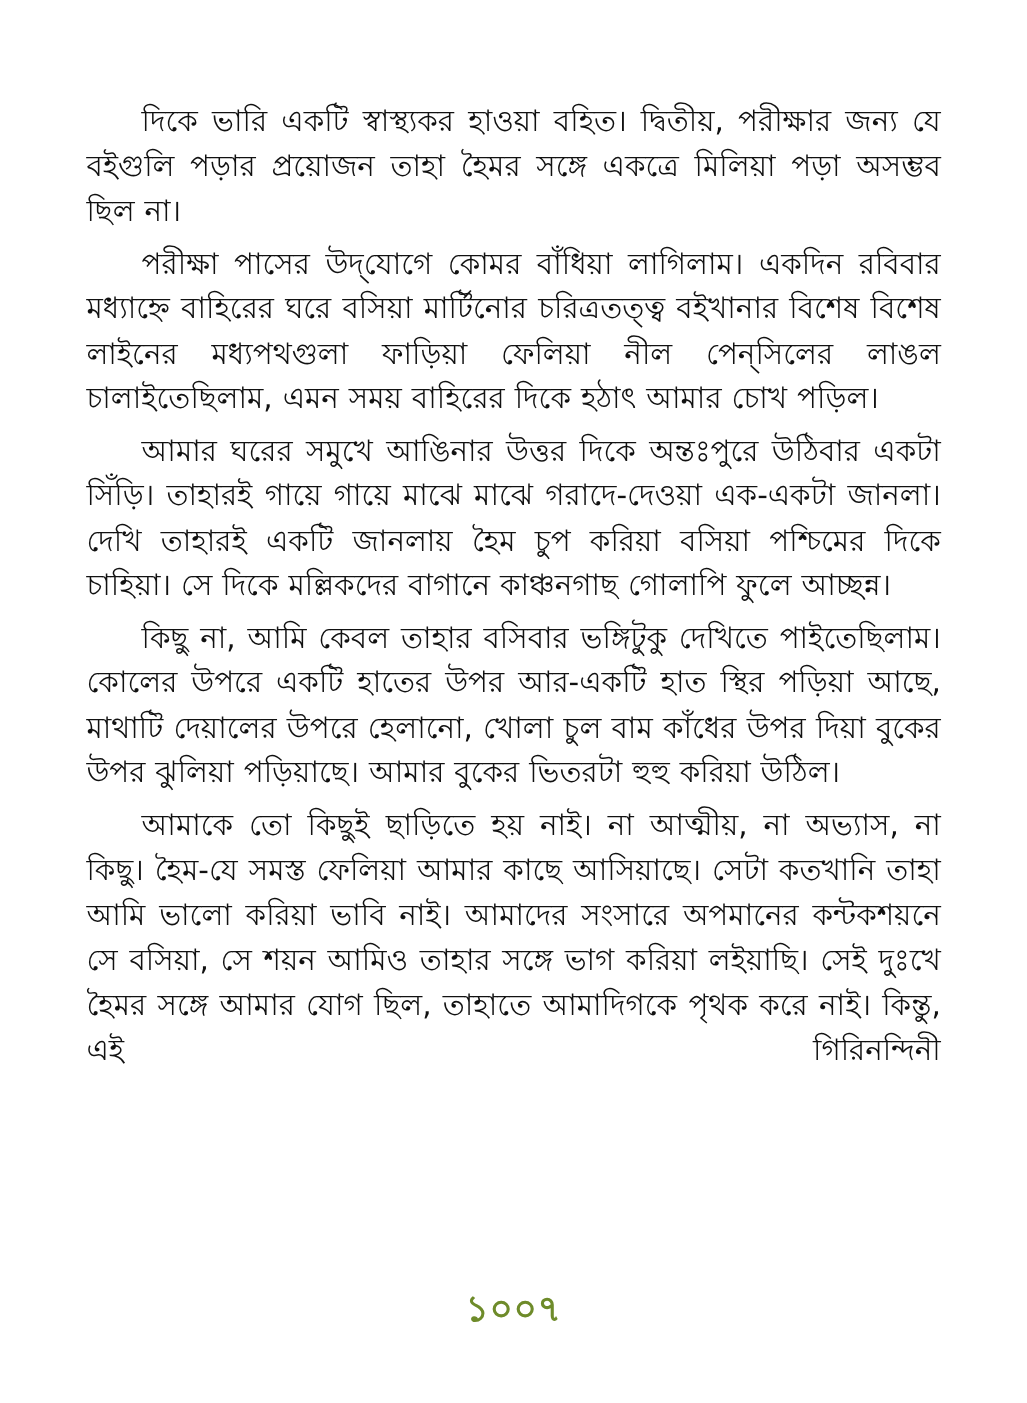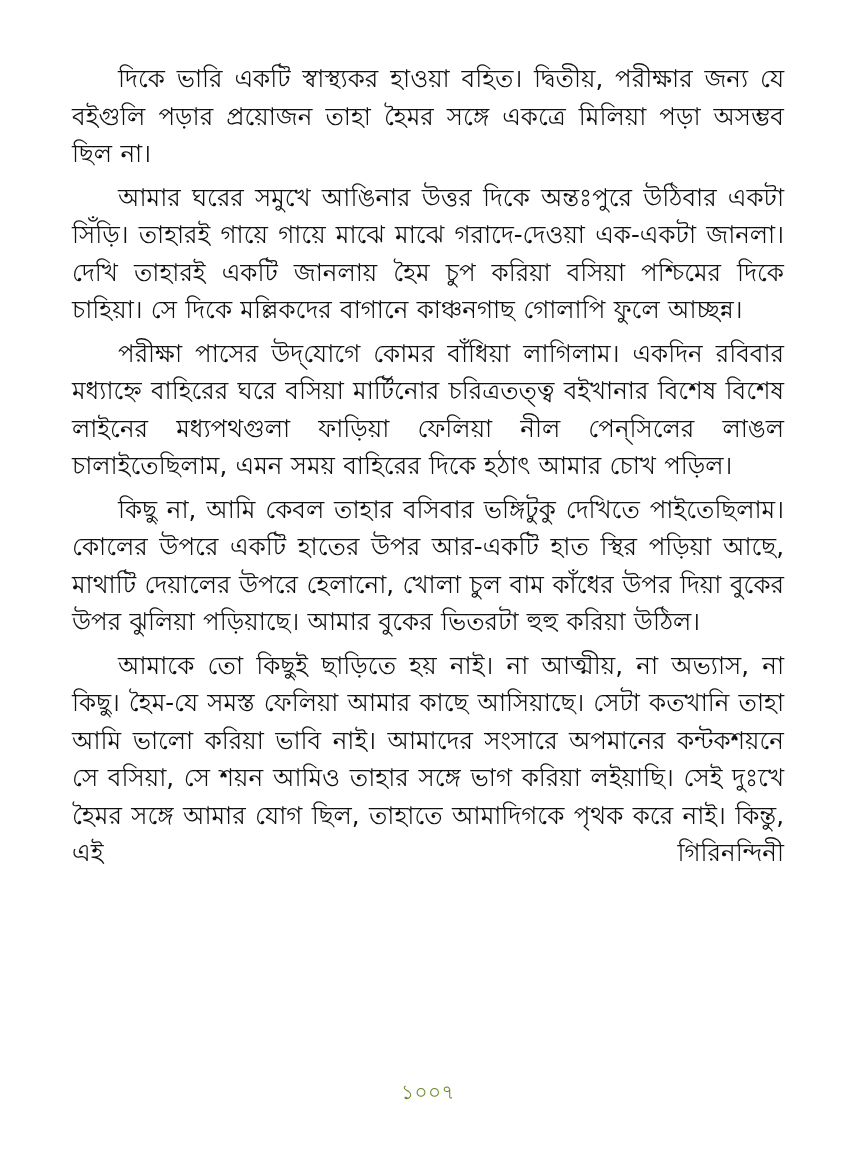--- a/index.html
+++ b/index.html
@@ -16,21 +16,21 @@
     margin: 0 auto;
     background: #ffffff;
     box-sizing: border-box;
     overflow: hidden;
     font-family: "DejaVu Sans", "Liberation Sans", sans-serif;
   }
 
   .text-column {
     position: absolute;
     left: 72px;
-    top: 60px;
+    top: 82px;
     width: 712px;
   }
 
   .para {
     margin: 0 0 6px 0;
     padding: 0;
     text-align: justify;
     text-align-last: left;
     text-indent: 46px;
     font-size: 24.5px;
@@ -45,39 +45,39 @@
     text-align-last: justify;
     margin-bottom: 4px;
   }
 
   .page-number {
     position: absolute;
     left: 0;
     right: 0;
     top: 1076px;
     text-align: center;
-    font-size: 20px;
+    font-size: 30px;
     line-height: 32px;
     color: #6e8b2a;
     letter-spacing: 0.5px;
-    font-weight: 400;
+    font-weight: 700;
   }
 </style>
 </head>
 <body>
 
 <div class="page">
 
   <div class="text-column">
 
     <p class="para">দিকে ভারি একটি স্বাস্থ্যকর হাওয়া বহিত। দ্বিতীয়, পরীক্ষার জন্য যে বইগুলি পড়ার প্রয়োজন তাহা হৈমর সঙ্গে একত্রে মিলিয়া পড়া অসম্ভব ছিল না।</p>
 
+    <p class="para">পরীক্ষা পাসের উদ্‌যোগে কোমর বাঁধিয়া লাগিলাম। একদিন রবিবার মধ্যাহ্নে বাহিরের ঘরে বসিয়া মার্টিনোর চরিত্রতত্ত্ব বইখানার বিশেষ বিশেষ লাইনের মধ্যপথগুলা ফাড়িয়া ফেলিয়া নীল পেন্‌সিলের লাঙল চালাইতেছিলাম, এমন সময় বাহিরের দিকে হঠাৎ আমার চোখ পড়িল।</p>
+
     <p class="para">আমার ঘরের সমুখে আঙিনার উত্তর দিকে অন্তঃপুরে উঠিবার একটা সিঁড়ি। তাহারই গায়ে গায়ে মাঝে মাঝে গরাদে-দেওয়া এক-একটা জানলা। দেখি তাহারই একটি জানলায় হৈম চুপ করিয়া বসিয়া পশ্চিমের দিকে চাহিয়া। সে দিকে মল্লিকদের বাগানে কাঞ্চনগাছ গোলাপি ফুলে আচ্ছন্ন।</p>
-
-    <p class="para">পরীক্ষা পাসের উদ্‌যোগে কোমর বাঁধিয়া লাগিলাম। একদিন রবিবার মধ্যাহ্নে বাহিরের ঘরে বসিয়া মার্টিনোর চরিত্রতত্ত্ব বইখানার বিশেষ বিশেষ লাইনের মধ্যপথগুলা ফাড়িয়া ফেলিয়া নীল পেন্‌সিলের লাঙল চালাইতেছিলাম, এমন সময় বাহিরের দিকে হঠাৎ আমার চোখ পড়িল।</p>
 
 
     <p class="para">কিছু না, আমি কেবল তাহার বসিবার ভঙ্গিটুকু দেখিতে পাইতেছিলাম। কোলের উপরে একটি হাতের উপর আর-একটি হাত স্থির পড়িয়া আছে, মাথাটি দেয়ালের উপরে হেলানো, খোলা চুল বাম কাঁধের উপর দিয়া বুকের উপর ঝুলিয়া পড়িয়াছে। আমার বুকের ভিতরটা হুহু করিয়া উঠিল।</p>
 
 
     <p class="para">আমাকে তো কিছুই ছাড়িতে হয় নাই। না আত্মীয়, না অভ্যাস, না কিছু। হৈম-যে সমস্ত ফেলিয়া আমার কাছে আসিয়াছে। সেটা কতখানি তাহা আমি ভালো করিয়া ভাবি নাই। আমাদের সংসারে অপমানের কন্টকশয়নে সে বসিয়া, সে শয়ন আমিও তাহার সঙ্গে ভাগ করিয়া লইয়াছি। সেই দুঃখে হৈমর সঙ্গে আমার যোগ ছিল, তাহাতে আমাদিগকে পৃথক করে নাই। কিন্তু, এই গিরিনন্দিনী</p>
 
   </div>
 
   <div class="page-number">১০০৭</div>

